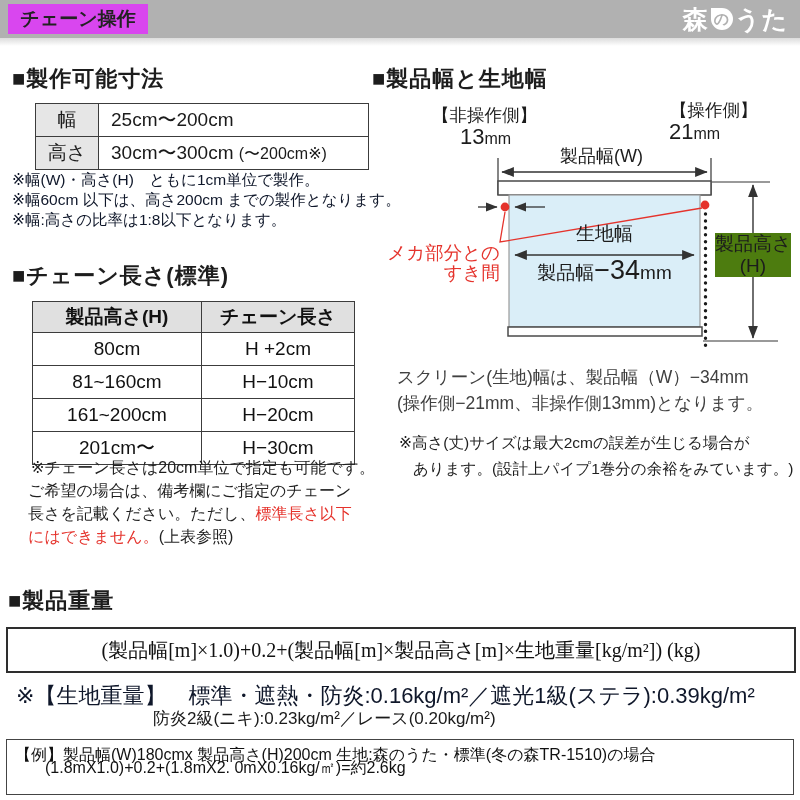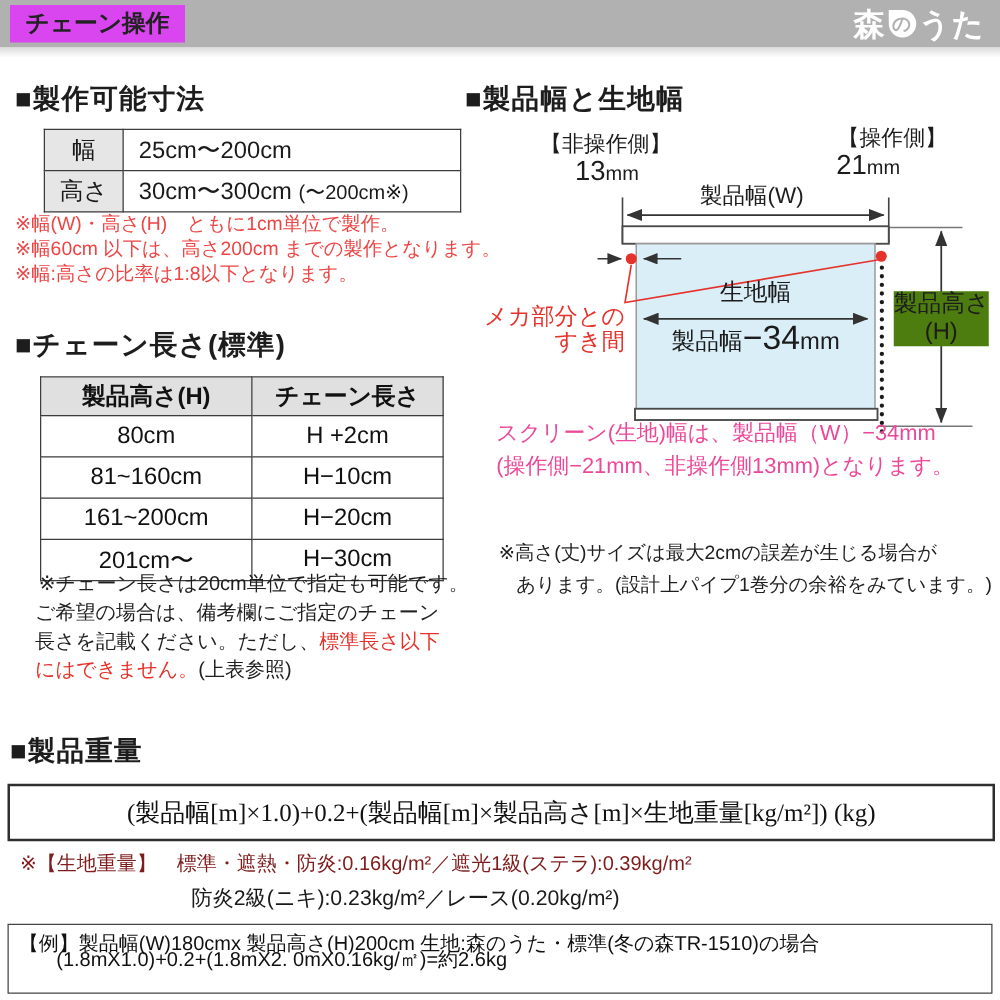--- a/index.html
+++ b/index.html
@@ -22,21 +22,21 @@
 
   
   table{border-collapse:collapse;}
   .dims-table{position:absolute;left:35px;top:103px;}
   .dims-table td{border:1.5px solid #3c3c3c;font-size:19px;height:30px;color:#1a1a1a;}
   .dims-table .lbl{width:60px;background:#e6e6e6;text-align:center;}
   .dims-table .val{width:256px;padding-left:12px;}
   .suffix{font-size:16px;}
 
   .dims-notes{position:absolute;left:12px;top:170px;font-size:15.5px;line-height:20px;
-    white-space:nowrap;color:#ef4444;}
+    white-space:nowrap;color:#0f172a;}
 
   .chain-table{position:absolute;left:32px;top:301px;}
   .chain-table th{border:1.5px solid #3c3c3c;background:#e0e0e0;font-size:19px;height:28px;color:#111;}
   .chain-table td{border:1.5px solid #3c3c3c;font-size:19px;height:30px;text-align:center;color:#111;}
   .chain-table .c1{width:166px;}
   .chain-table .c2{width:150px;}
 
   .chain-note{position:absolute;left:12px;top:456px;font-size:16px;line-height:23px;
     white-space:nowrap;color:#1f1f1f;}
   .chain-note .cont{margin-left:16px;}
@@ -51,30 +51,30 @@
   .lb-op{left:298px;top:3px;font-size:17.5px;}
   .lb-21{left:297px;top:24px;font-size:22px;}
   .mmunit{font-size:16px;}
   .lb-pw{left:188px;top:49px;font-size:18px;}
   .lb-fw{left:137px;top:126px;width:191px;text-align:center;font-size:19px;}
   .lb-ff{left:137px;top:161px;width:191px;text-align:center;font-size:19px;line-height:28px;}
   .lb-ff .big{font-size:27px;}
   .lb-gap{right:300px;top:148px;text-align:right;font-size:18.5px;line-height:20px;color:#e5332c;}
   .lb-h{left:343px;top:138px;width:76px;text-align:center;font-size:19px;line-height:22px;background:#4d7c0f;}
 
-  .screen-para{position:absolute;left:397px;top:333px;font-size:17.5px;line-height:26px;
-    white-space:nowrap;color:#ec4899;}
+  .screen-para{position:absolute;left:397px;top:364px;font-size:17.5px;line-height:26px;
+    white-space:nowrap;color:#404040;}
   .widths-notes{position:absolute;left:399px;top:430px;font-size:15.5px;line-height:26px;
     white-space:nowrap;color:#1f1f1f;}
   .widths-notes .cont{margin-left:14px;}
 
   
   .formula-box{position:absolute;left:6px;top:627px;width:786px;height:42px;border:2px solid #2e2e2e;
     display:flex;align-items:center;justify-content:center;font-size:20px;color:#111;white-space:nowrap;font-family:Liberation Serif, serif;}
-  .weight-note1{position:absolute;left:16px;top:681px;font-size:16px;color:#7f1d1d;white-space:nowrap;}
+  .weight-note1{position:absolute;left:16px;top:681px;font-size:22px;color:#0f172a;white-space:nowrap;}
   .weight-note2{position:absolute;left:153px;top:707px;font-size:17px;color:#1a1a1a;white-space:nowrap;}
   .example-box{position:absolute;left:6px;top:739px;width:786px;height:54px;border:1.5px solid #444;}
   .example-box .l1{position:absolute;left:8px;top:5px;font-size:16px;white-space:nowrap;color:#111;}
   .example-box .l2{position:absolute;left:38px;top:18px;font-size:16px;white-space:nowrap;color:#111;}
 </style>
 </head>
 <body>
 
 <div class="page">
 

